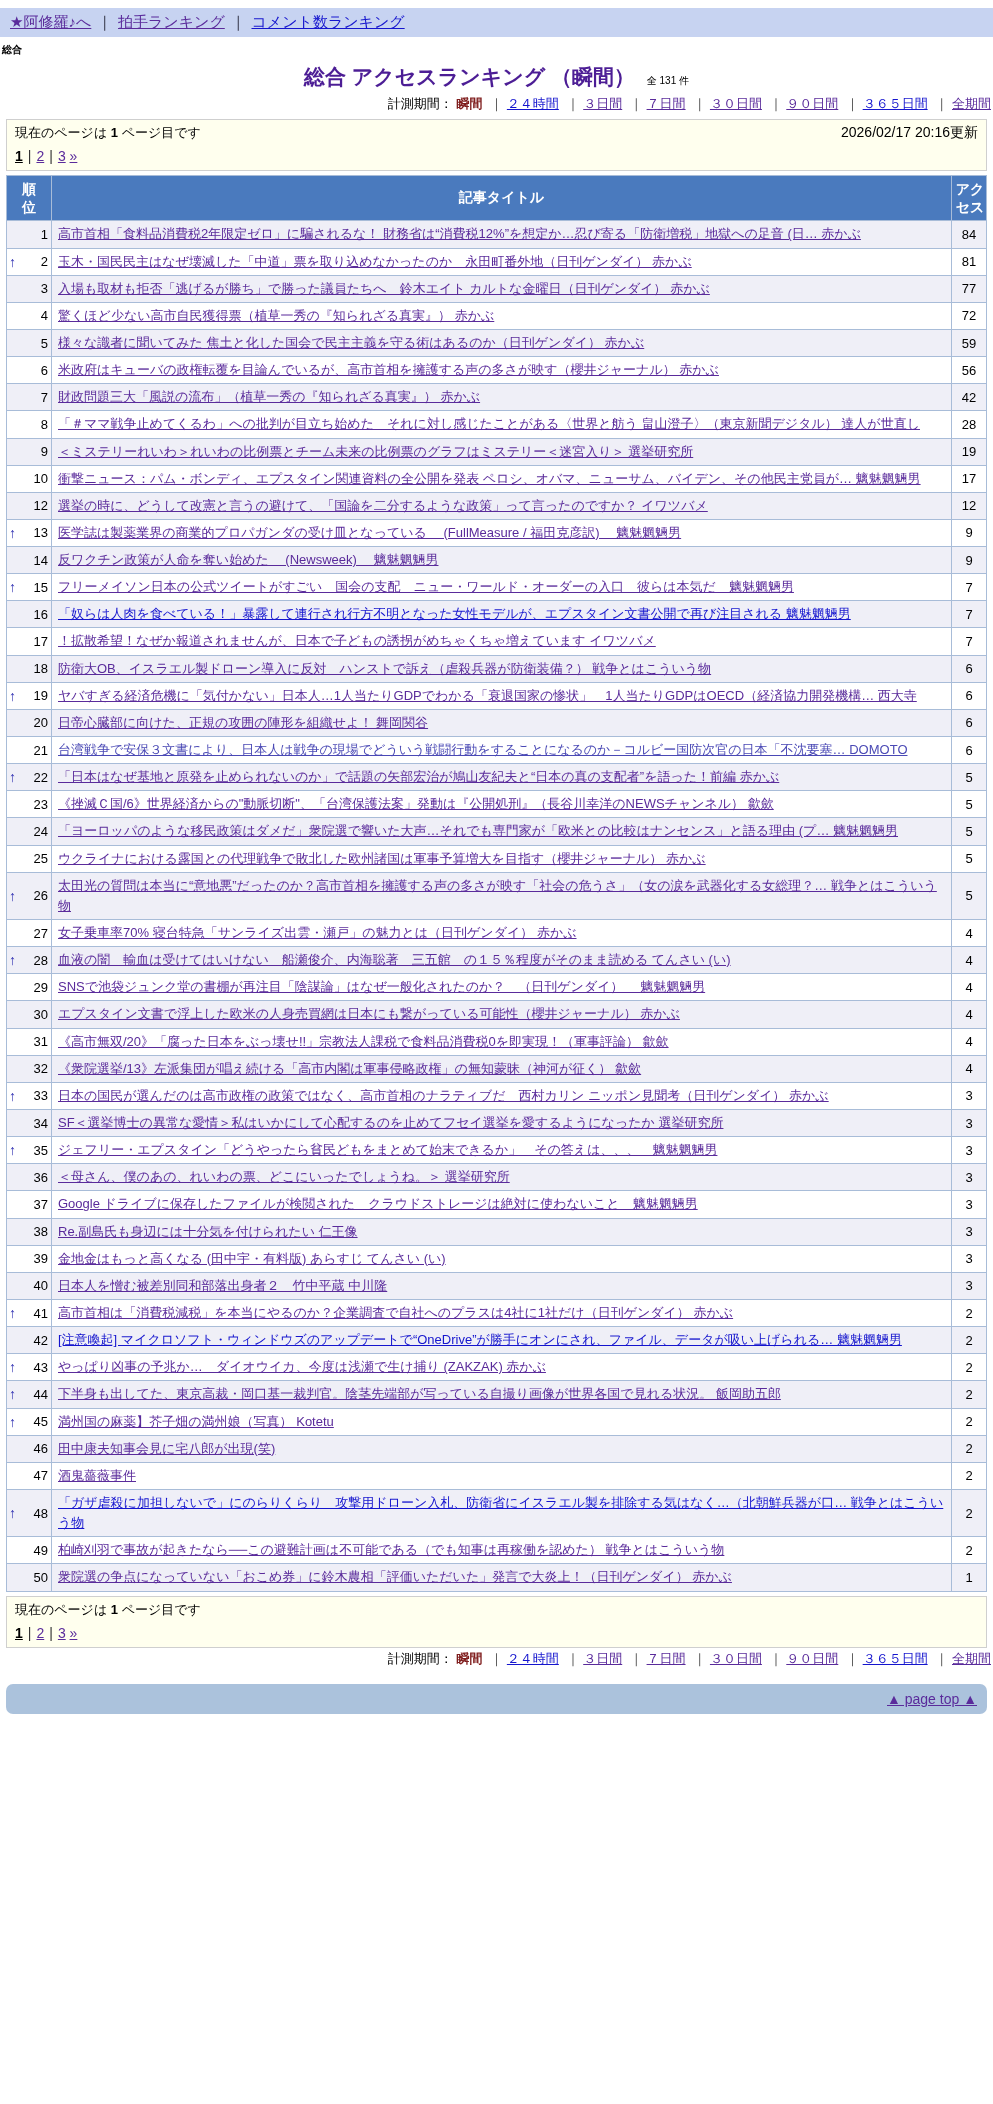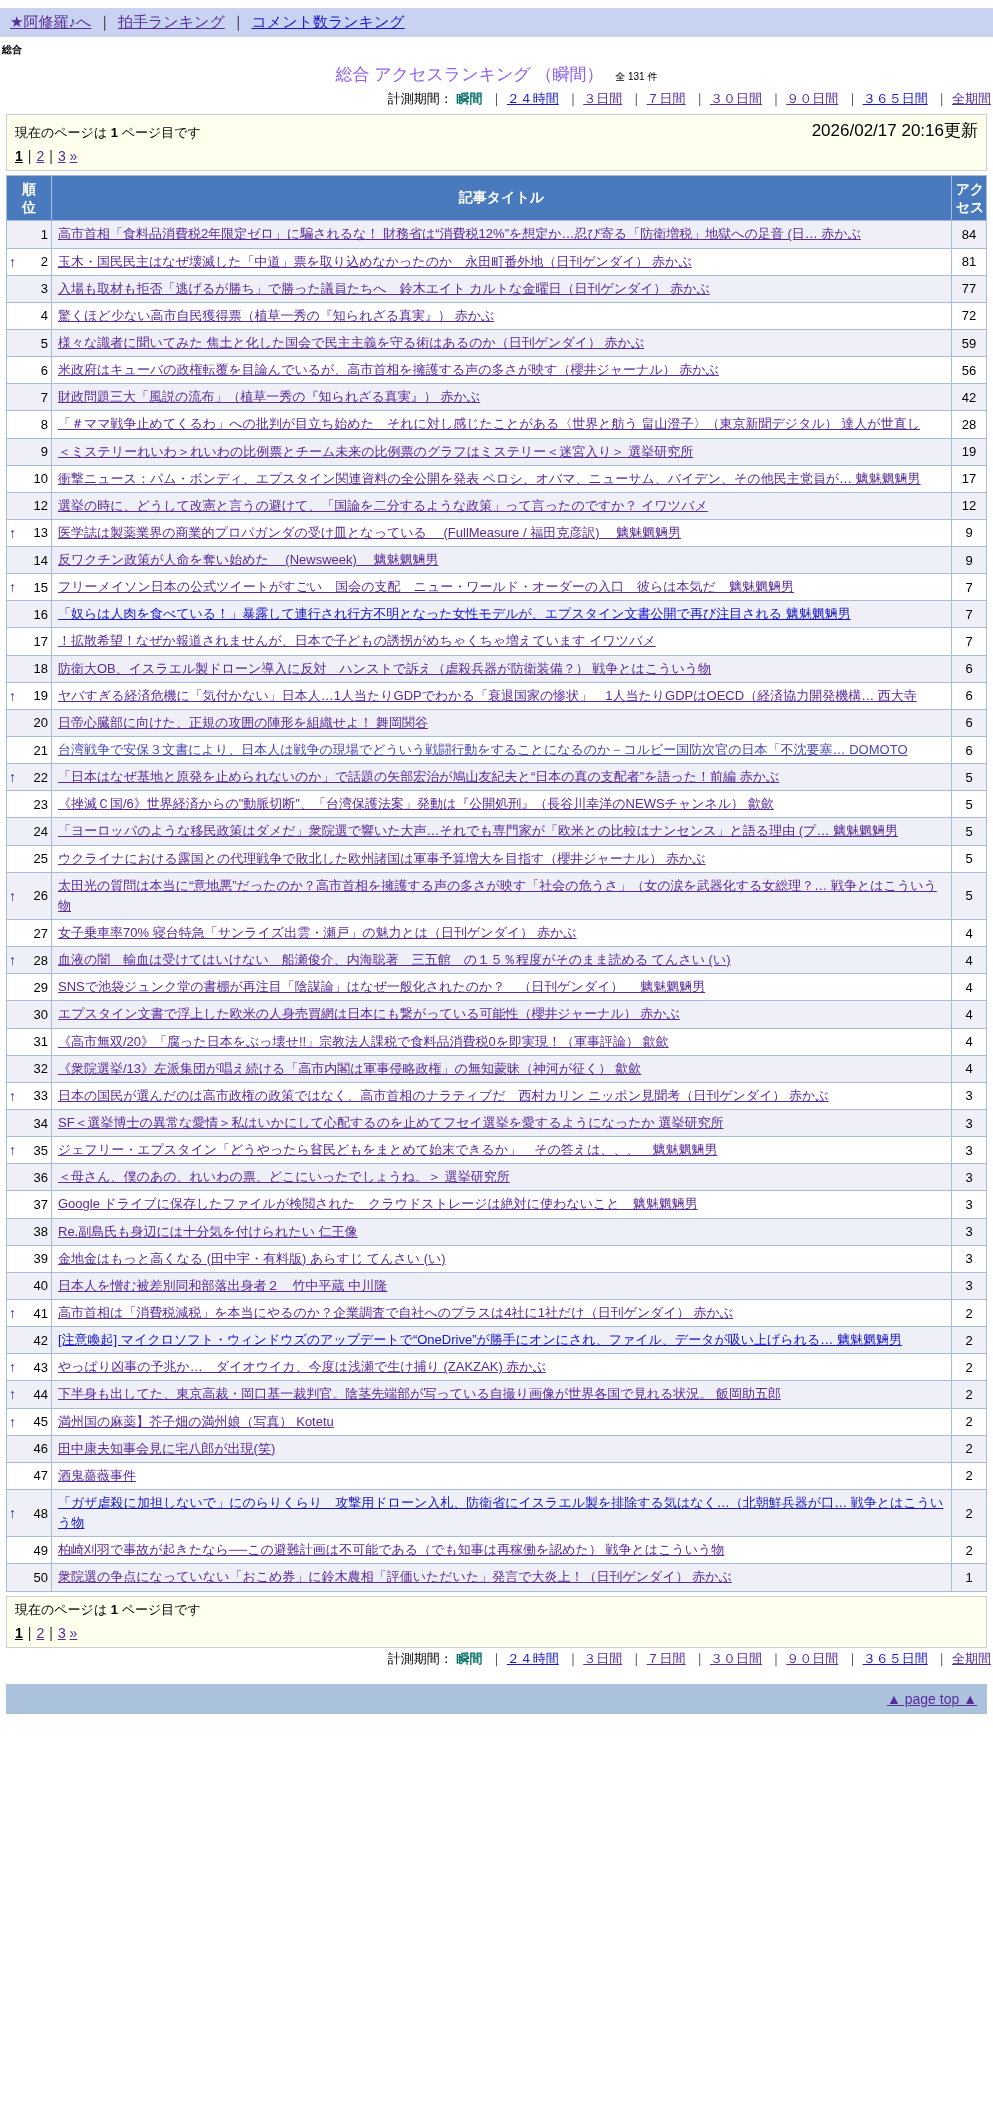--- a/index.html
+++ b/index.html
@@ -8,32 +8,32 @@
   .purple{color:#5a2b9b;}
   .blue{color:#1515ce;}
   .slate{color:#4a49b5;}
 
   .topnav{background:#c7d3f1;margin-top:8px;padding:5px 10px;font-size:15px;}
   .topnav .sep{color:#223;margin:0 6px;}
 
   .mini-label{font-size:10px;font-weight:bold;padding:6px 2px 0 2px;}
 
   .title-line{text-align:center;margin:6px 0 2px 0;}
-  .page-title{color:#8b5cf6;font-weight:normal;font-size:17px;}
+  .page-title{color:#4c1d95;font-weight:bold;font-size:21px;}
   .total-count{font-size:10px;color:#000;margin-left:8px;}
 
   .period-line{text-align:right;padding:2px 2px 6px 2px;font-size:13px;}
   .period-line .lbl{color:#000;}
-  .period-line .cur{font-weight:bold;color:#0f766e;text-align:center;}
+  .period-line .cur{font-weight:bold;color:#7f1d1d;text-align:center;}
   .period-line .sep{color:#333;margin:0 4px;}
 
   .infobox{background:#ffffee;border:1px solid #cfcfcf;margin:0 6px;padding:4px 8px 6px 8px;}
   .infobox .line1{display:flex;justify-content:space-between;align-items:flex-end;gap:14px;}
   .infobox .pageinfo b{font-weight:bold;}
-  .infobox .updated{font-size:17px;}
+  .infobox .updated{font-size:14px;}
   .pagination{margin-top:6px;font-size:14px;}
   .pagination .cur{font-weight:bold;text-decoration:underline;color:#000;}
   .pagination .sep{margin:0 5px;color:#333;}
 
   table.rank{border-collapse:collapse;width:calc(100% - 12px);margin:4px 6px 0 6px;table-layout:fixed;}
   table.rank th,table.rank td{border:1px solid #a8bcd8;}
   table.rank th{background:#4a7abe;color:#fff;font-weight:bold;text-align:center;padding:4px 2px;font-size:14px;}
   th.col-rank{width:40px;}
   th.col-access{width:30px;}
   .vwrap{display:inline-block;width:1.15em;word-break:break-all;line-height:1.3;}
@@ -41,21 +41,21 @@
   td.rank-cell{padding:2px 3px 2px 2px;vertical-align:middle;}
   .rank-inner{display:flex;align-items:center;justify-content:space-between;}
   .up-arrow{color:#2b2bb0;font-weight:bold;font-size:14px;line-height:1;}
   .rank-num{flex:1;text-align:right;}
   td.title-cell{padding:3px 6px;line-height:1.55;vertical-align:middle;word-break:break-all;}
   td.access-cell{text-align:center;vertical-align:middle;padding:2px;}
   tbody tr:nth-child(odd){background:#efeff7;}
   tbody tr:nth-child(even){background:#ffffff;}
 
   .footer-spacer{height:4px;}
-  .pagetop-bar{background:#abc2dc;margin:10px 6px 0 6px;padding:7px 10px;text-align:right;font-size:14px;}
+  .pagetop-bar{background:#abc2dc;margin:10px 6px 0 6px;padding:7px 10px;text-align:right;font-size:14px;border-radius:7px;}
   .bottom-space{height:34px;}
 </style>
 </head>
 <body>
 
 <div class="topnav">
   <a class="purple">★阿修羅♪へ</a><span class="sep">｜</span><a class="purple">拍手ランキング</a><span class="sep">｜</span><a class="blue">コメント数ランキング</a>
 </div>
 
 <div class="mini-label">総合</div>

